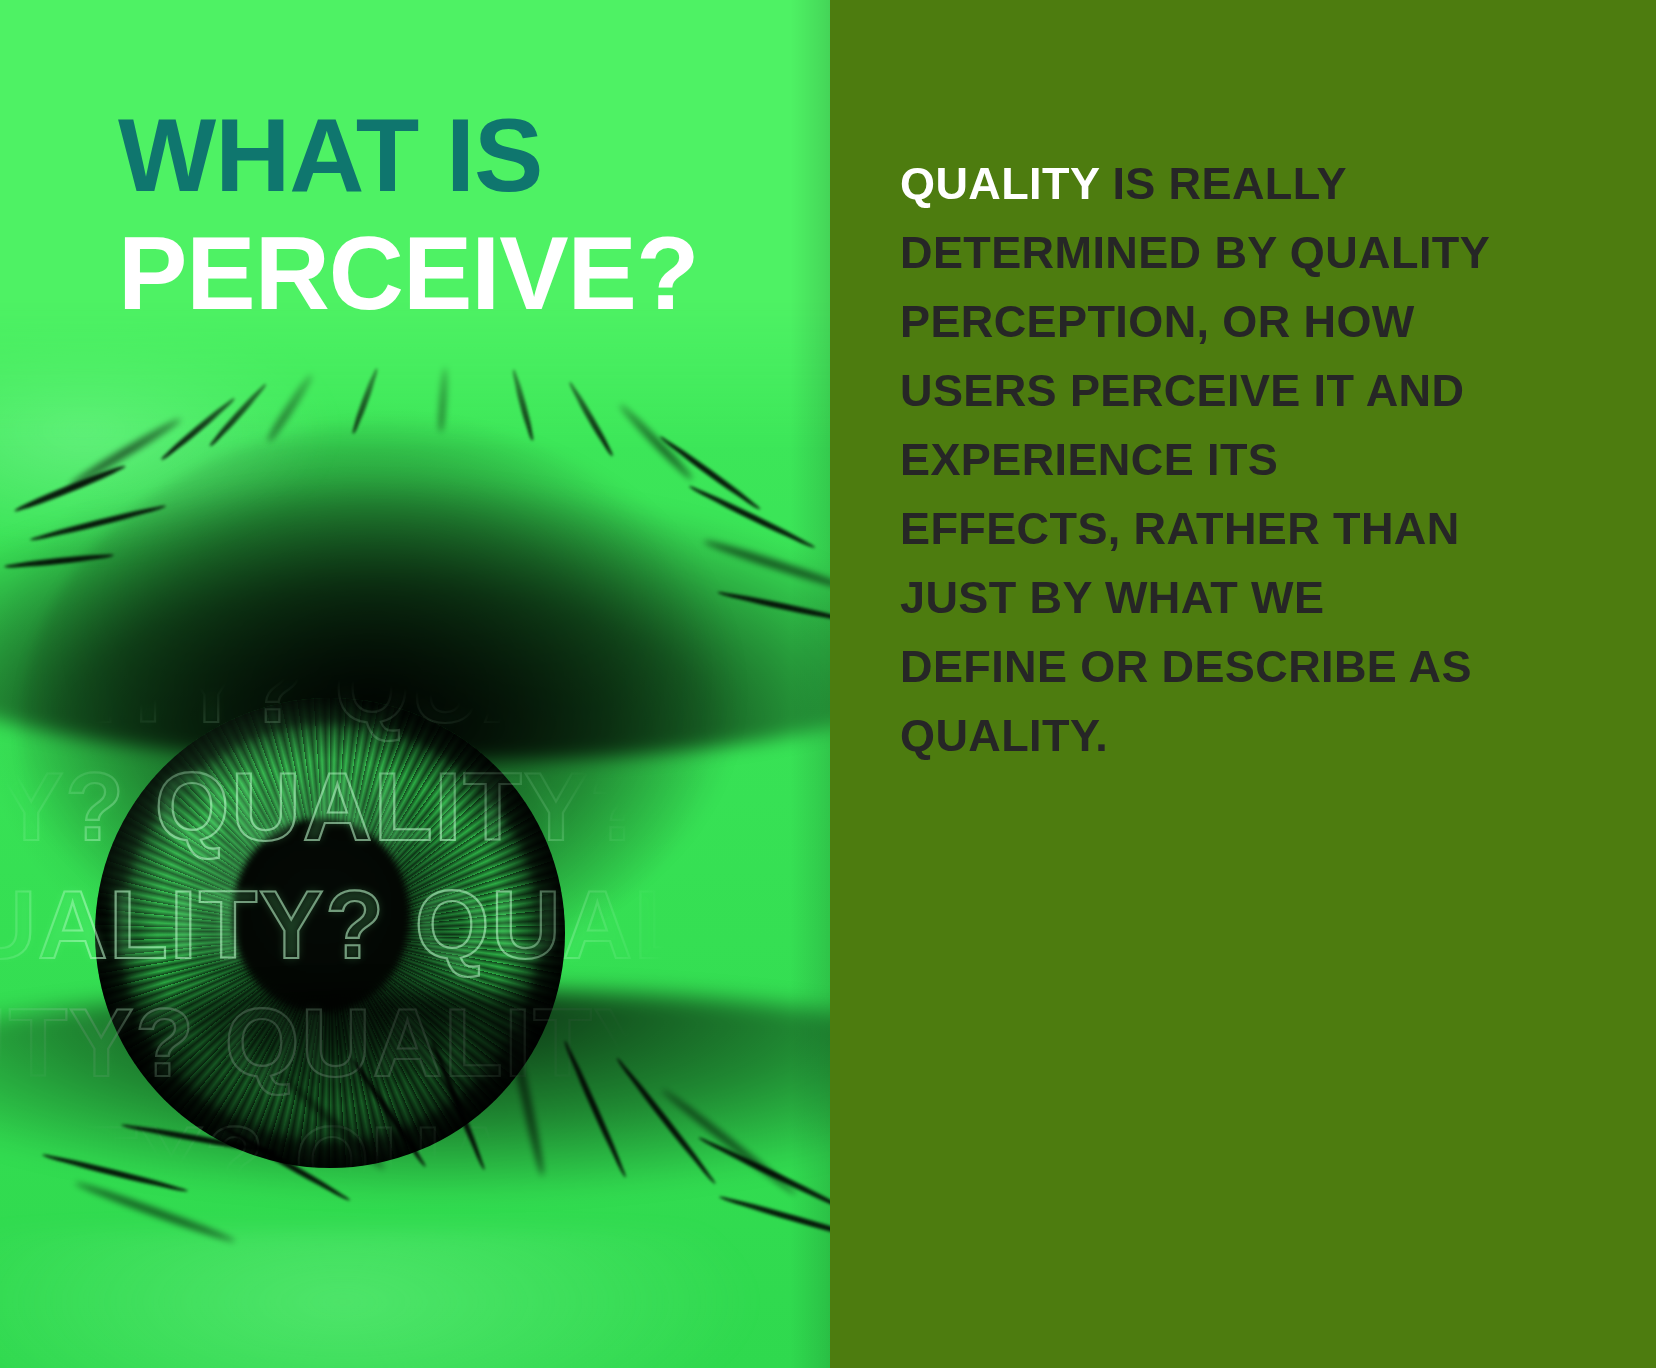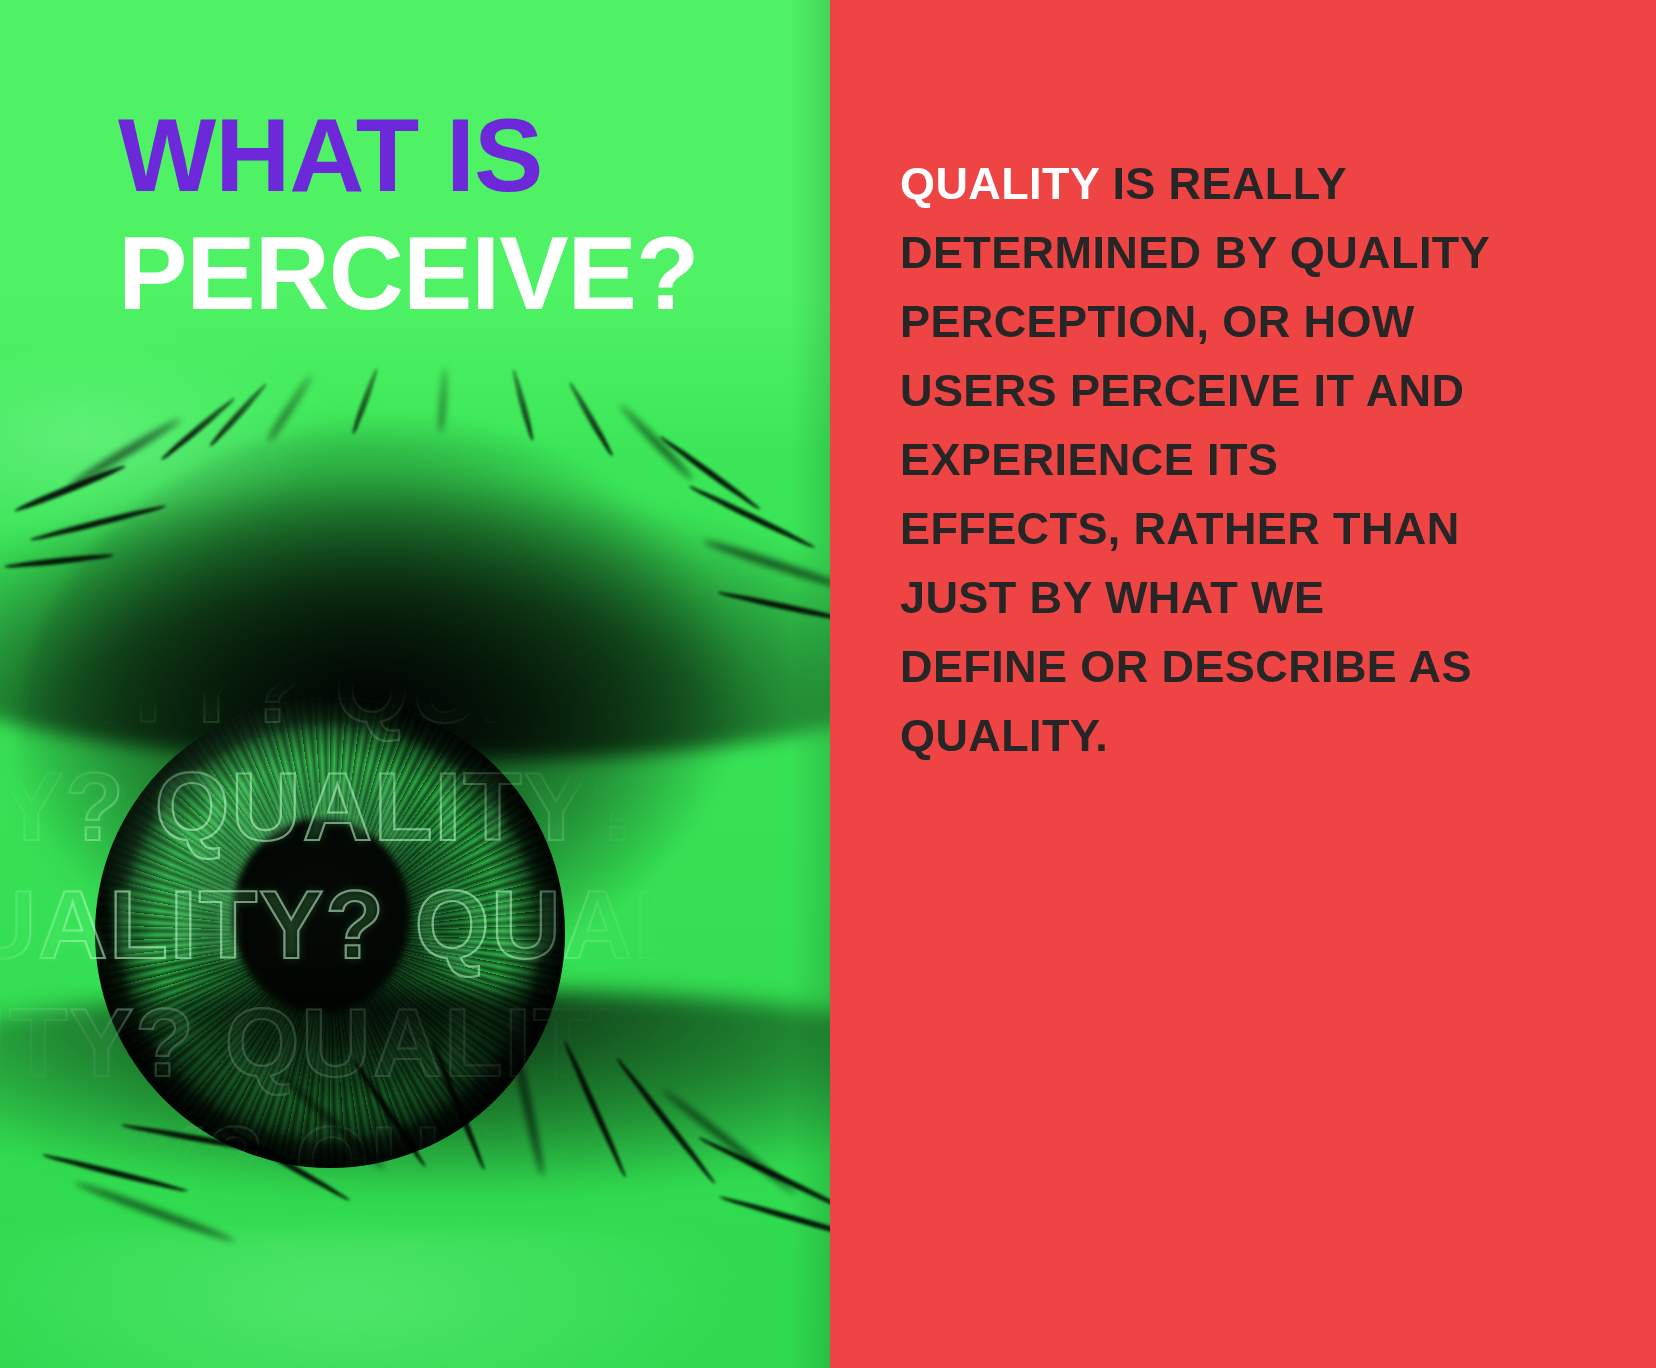--- a/index.html
+++ b/index.html
@@ -228,31 +228,31 @@
   }
   .headline-line {
     font-family: "Liberation Sans", sans-serif;
     font-weight: 700;
     font-size: 104px;
     line-height: 118px;
     letter-spacing: -1px;
     margin: 0;
     white-space: nowrap;
   }
-  .headline-line.dark  { color: #6d28d9; }
+  .headline-line.dark  { color: #0f766e; }
   .headline-line.light { color: #ffffff; }
 
   
   .right-page {
     position: absolute;
     left: 830px;
     top: 0;
     width: 826px;
     height: 1368px;
-    background: #ef4444;
+    background: #4d7c0f;
   }
   .body-copy {
     position: absolute;
     left: 70px;
     top: 104px;
     width: 600px;
     font-family: "Liberation Sans", sans-serif;
     font-weight: 700;
     font-size: 45px;
     line-height: 69px;

